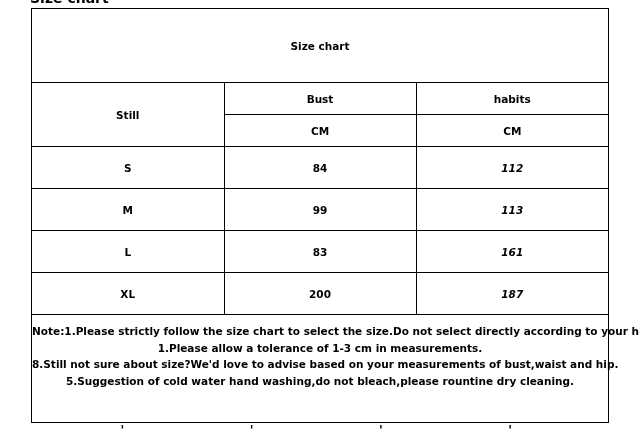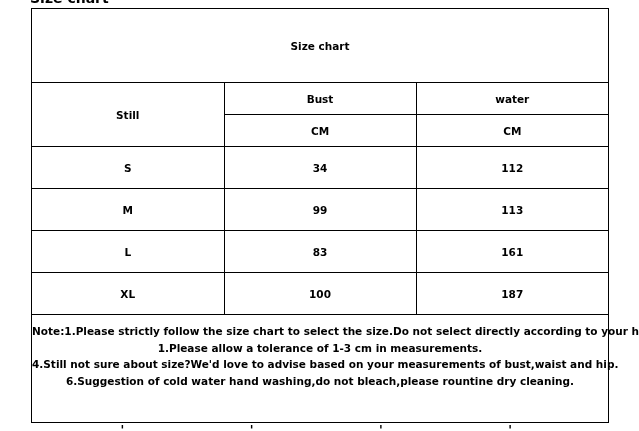--- a/index.html
+++ b/index.html
@@ -109,21 +109,21 @@
   }
   .hdr-unit {
     height: 31px;
   }
   .hdr-last { border-right: 0 !important; }
 
   .data-row td {
     height: 41px;
   }
   .data-row td.first { border-left: 0 !important; }
-  .data-row td.last  { border-right: 0 !important; }
+  .data-row td.last  { border-right: 0 !important; font-style: italic; }
 
   .notes-cell {
     border-left: 0 !important;
     border-right: 0 !important;
     border-bottom: 0 !important;
     height: 82px;
     padding: 6px 6px 2px 6px;
   }
   .notes {
     font-size: 10.5px;
@@ -145,55 +145,55 @@
 
   <div class="chart-wrap">
     <table class="size-chart">
       <tbody>
         <tr>
           <td class="title-cell" colspan="3">Size chart</td>
         </tr>
         <tr>
           <td class="hdr-size" rowspan="2">Still</td>
           <td class="hdr-top">Bust</td>
-          <td class="hdr-top hdr-last">water</td>
+          <td class="hdr-top hdr-last">habits</td>
         </tr>
         <tr>
           <td class="hdr-unit">CM</td>
           <td class="hdr-unit hdr-last">CM</td>
         </tr>
 
         <tr class="data-row">
           <td class="first">S</td>
-          <td>34</td>
+          <td>84</td>
           <td class="last">112</td>
         </tr>
         <tr class="data-row">
           <td class="first">M</td>
           <td>99</td>
           <td class="last">113</td>
         </tr>
         <tr class="data-row">
           <td class="first">L</td>
           <td>83</td>
           <td class="last">161</td>
         </tr>
         <tr class="data-row">
           <td class="first">XL</td>
-          <td>100</td>
+          <td>200</td>
           <td class="last">187</td>
         </tr>
 
         <tr>
           <td class="notes-cell" colspan="3">
             <div class="notes">
               <div>Note:1.Please strictly follow the size chart to select the size.Do not select directly according to your habits.</div>
               <div>1.Please allow a tolerance of 1-3 cm in measurements.</div>
-              <div>4.Still not sure about size?We'd love to advise based on your measurements of bust,waist and hip.</div>
-              <div>6.Suggestion of cold water hand washing,do not bleach,please rountine dry cleaning.</div>
+              <div>8.Still not sure about size?We'd love to advise based on your measurements of bust,waist and hip.</div>
+              <div>5.Suggestion of cold water hand washing,do not bleach,please rountine dry cleaning.</div>
             </div>
           </td>
         </tr>
       </tbody>
     </table>
   </div>
 
   <div class="bottom-strip">
     <div class="bottom-strip-text">|     |     |     |</div>
   </div>

